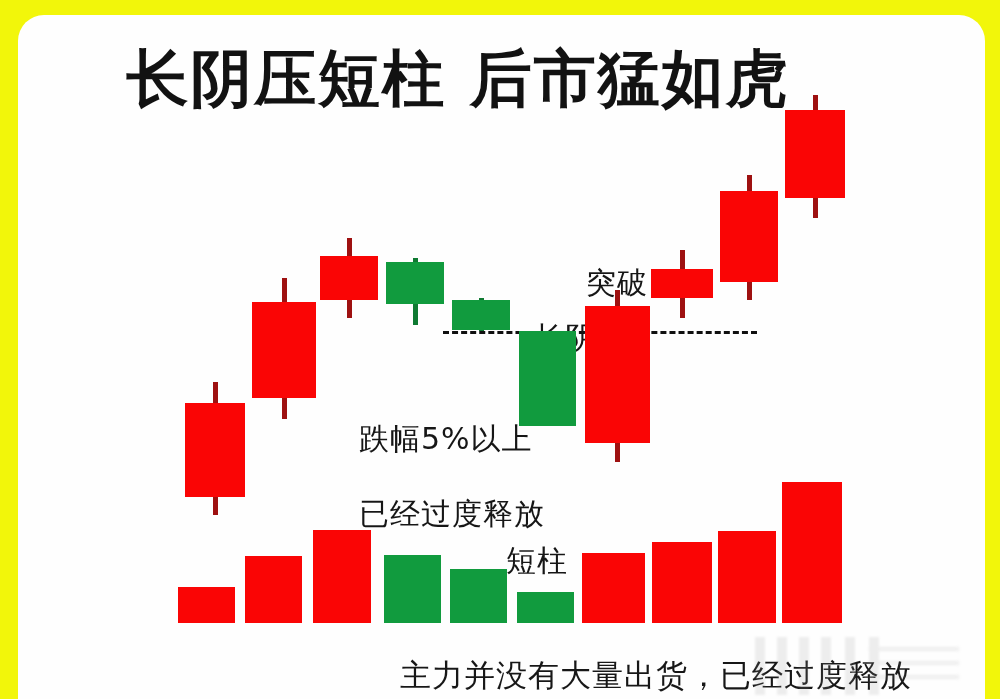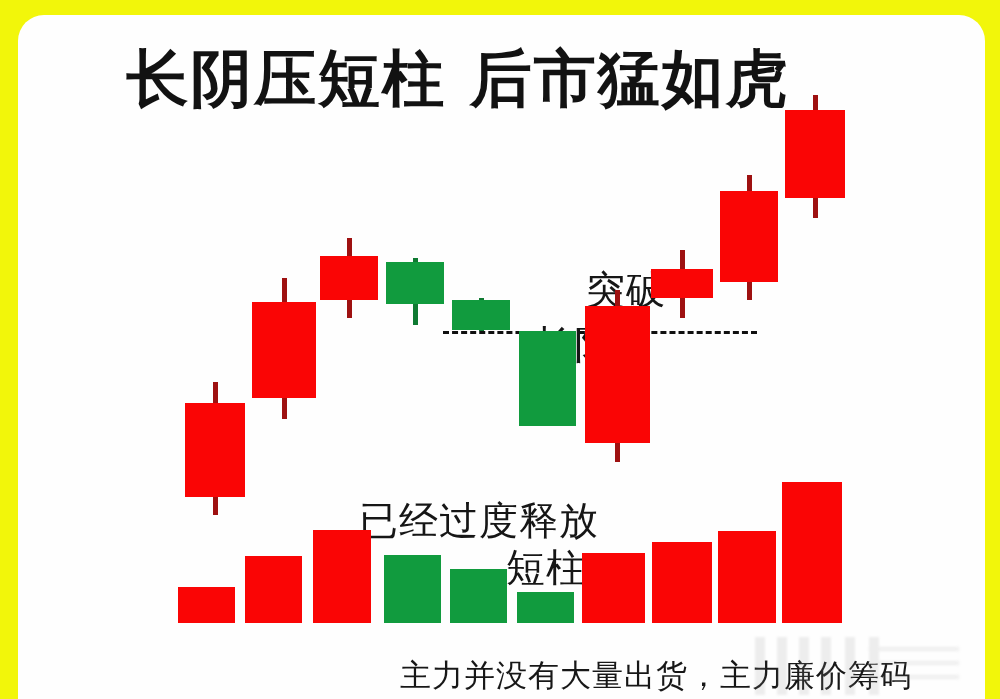--- a/index.html
+++ b/index.html
@@ -43,21 +43,21 @@
   .vbar{position:absolute;}
   .up{background:#FA0505;}
   .dn{background:#119B3E;}
   .wick.up{background:#9E1111;}
   .wick.dn{background:#0F7A32;}
   .lbl{
     position:absolute;
     font-family:"DejaVu Sans","Liberation Sans",sans-serif;
     color:#161616;
     white-space:nowrap;
-    font-size:39px;
+    font-size:30px;
     letter-spacing:1px;
   }
   #dashline{
     position:absolute;
     height:0;
     border-top:3px dashed #101010;
   }
   #bottomtext{
     position:absolute;
     font-family:"DejaVu Sans","Liberation Sans",sans-serif;
@@ -95,20 +95,21 @@
   <div id="panel">
 
     <div id="title">长阴压短柱  后市猛如虎</div>
 
     <div id="chart">
 
       <div id="dashline" style="left: 425px; top: 316px; width: 314px;"></div>
 
       <div class="lbl" style="left:568px;top:248px;">突破</div>
       <div class="lbl" style="left:516px;top:303px;">长阴</div>
+      <div class="lbl" style="left:341px;top:404px;">跌幅5%以上</div>
       <div class="lbl" style="left:341px;top:455px;margin-top:24px;">已经过度释放</div>
       <div class="lbl" style="left:488px;top:526px;">短柱</div>
     <div class="candle">
           <div class="wick up" style="left: 194.5px; top: 367px; height: 133px;"></div>
           <div class="body up" style="left: 167px; top: 388px; width: 60px; height: 94px;"></div>
         </div>
         <div class="candle">
           <div class="wick up" style="left: 263.5px; top: 263px; height: 141px;"></div>
           <div class="body up" style="left: 234px; top: 287px; width: 64px; height: 96px;"></div>
         </div>
@@ -149,17 +150,17 @@
         <div class="vbar up" style="left: 295px; top: 515px; width: 58px; height: 93px;"></div>
         <div class="vbar dn" style="left: 366px; top: 540px; width: 57px; height: 68px;"></div>
         <div class="vbar dn" style="left: 432px; top: 554px; width: 57px; height: 54px;"></div>
         <div class="vbar dn" style="left: 499px; top: 577px; width: 57px; height: 31px;"></div>
         <div class="vbar up" style="left: 564px; top: 538px; width: 63px; height: 70px;"></div>
         <div class="vbar up" style="left: 634px; top: 527px; width: 60px; height: 81px;"></div>
         <div class="vbar up" style="left: 700px; top: 516px; width: 58px; height: 92px;"></div>
         <div class="vbar up" style="left: 764px; top: 467px; width: 60px; height: 141px;"></div>
       </div>
 
-    <div id="bottomtext" style="left:382px;top:640px;">主力并没有大量出货，主力廉价筹码</div>
+    <div id="bottomtext" style="left:382px;top:640px;">主力并没有大量出货，已经过度释放</div>
 
     <div id="watermark"></div>
   </div>
 </div>
 
 </body></html>

